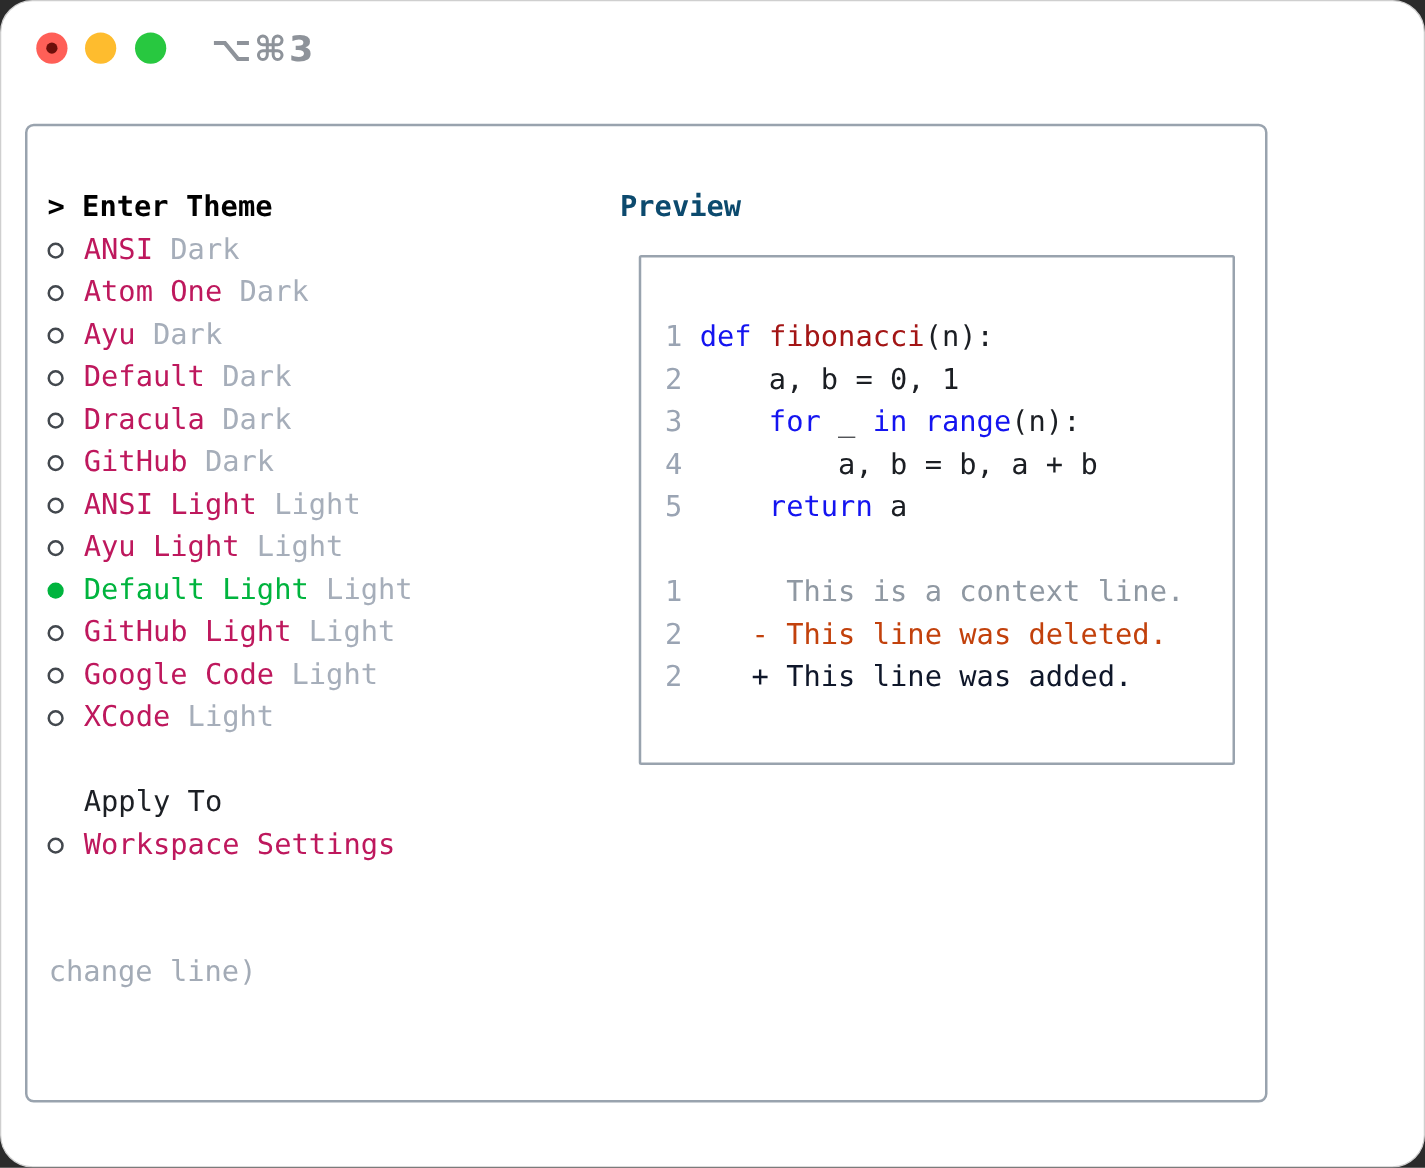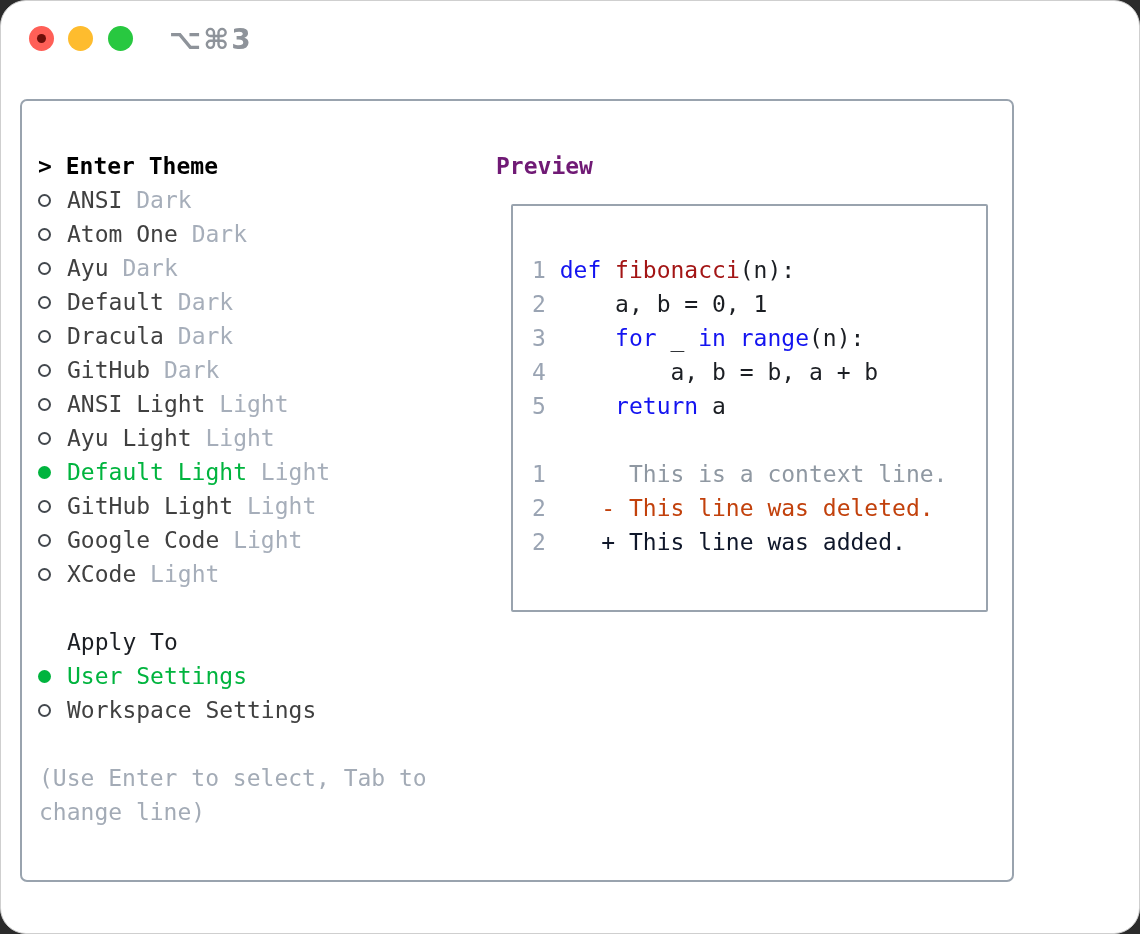--- a/index.html
+++ b/index.html
@@ -23,28 +23,28 @@
     border:2px solid #99a3ae;border-radius:7px;box-sizing:border-box;background:#fff;}
   .row{display:flex;align-items:center;height:34px;}
   .mono{font-size:23px;line-height:34px;white-space:pre;}
   .hdr-row{position:absolute;left:16px;top:48px;}
   .hdr-prefix{display:inline-block;width:27.7px;font-weight:bold;color:#000;}
   .hdr{font-weight:bold;color:#000;}
   #theme-list{position:absolute;left:16px;top:82px;}
   .dot{width:13px;height:13px;border-radius:50%;box-sizing:border-box;margin-right:16px;flex:0 0 auto;}
   .dot.unsel{border:2px solid #43484e;background:transparent;}
   .dot.sel{border:none;background:var(--green);}
-  .t-name{color:#404040;}
+  .t-name{color:#be185d;}
   .t-variant{color:#a6aeba;margin-left:13.85px;}
   .rowsel .t-name{color:var(--green);}
   .apply-hdr{position:absolute;left:45px;top:524px;color:#1c1f24;}
   #apply-list{position:absolute;left:16px;top:558px;}
   .hint{position:absolute;left:17px;top:660px;color:#a3abb6;}
   
-  .preview-title{position:absolute;left:474px;top:48px;font-weight:bold;color:#701a75;}
+  .preview-title{position:absolute;left:474px;top:48px;font-weight:bold;color:#0c4a6e;}
   .preview-box{position:absolute;left:489px;top:103px;width:477px;height:408px;
     box-sizing:border-box;border:2px solid #99a3ae;border-radius:2px;background:#fff;padding-left:37px;}
   #preview-lines{position:absolute;left:19px;top:47px;}
   .pline{height:34px;}
   .t-ln{color:#9aa4b3;}
   .t-kw{color:#1414f0;}
   .t-fn{color:#a31515;}
   .t-code{color:#1b1e23;}
   .t-ctx{color:#8f98a2;}
   .t-del{color:#c2410c;}
@@ -67,23 +67,23 @@
   <div class="panel">
 
     <div class="row mono hdr-row">
       <span class="hdr-prefix">&gt;</span><span class="hdr">Enter Theme</span>
     </div>
 
     <div id="theme-list" class="mono"><div class="row"><span class="dot unsel"></span><span class="t-name">ANSI</span><span class="t-variant">Dark</span></div><div class="row"><span class="dot unsel"></span><span class="t-name">Atom One</span><span class="t-variant">Dark</span></div><div class="row"><span class="dot unsel"></span><span class="t-name">Ayu</span><span class="t-variant">Dark</span></div><div class="row"><span class="dot unsel"></span><span class="t-name">Default</span><span class="t-variant">Dark</span></div><div class="row"><span class="dot unsel"></span><span class="t-name">Dracula</span><span class="t-variant">Dark</span></div><div class="row"><span class="dot unsel"></span><span class="t-name">GitHub</span><span class="t-variant">Dark</span></div><div class="row"><span class="dot unsel"></span><span class="t-name">ANSI Light</span><span class="t-variant">Light</span></div><div class="row"><span class="dot unsel"></span><span class="t-name">Ayu Light</span><span class="t-variant">Light</span></div><div class="row rowsel"><span class="dot sel"></span><span class="t-name">Default Light</span><span class="t-variant">Light</span></div><div class="row"><span class="dot unsel"></span><span class="t-name">GitHub Light</span><span class="t-variant">Light</span></div><div class="row"><span class="dot unsel"></span><span class="t-name">Google Code</span><span class="t-variant">Light</span></div><div class="row"><span class="dot unsel"></span><span class="t-name">XCode</span><span class="t-variant">Light</span></div></div>
 
     <div class="row mono apply-hdr">Apply To</div>
 
-    <div id="apply-list" class="mono"><div class="row rowsel"><span class="dot sel"></span><span class="t-name">User Settings</span></div><div class="row"><span class="dot unsel"></span><span class="t-name">Workspace Settings</span></div></div>
+    <div id="apply-list" class="mono"><div class="row"><span class="dot unsel"></span><span class="t-name">Workspace Settings</span></div></div>
 
-    <div class="hint mono"><div>(Use Enter to select, Tab to</div><div>change line)</div></div>
+    <div class="hint mono"><div>change line)</div></div>
 
     <div class="row mono preview-title">Preview</div>
 
     <div class="preview-box">
       <div id="preview-lines" class="mono"><div class="pline"><span class="t-ln">1 </span><span class="t-kw">def</span><span class="t-code"> </span><span class="t-fn">fibonacci</span><span class="t-code">(n):</span></div><div class="pline"><span class="t-ln">2 </span><span class="t-code">    a, b = 0, 1</span></div><div class="pline"><span class="t-ln">3 </span><span class="t-code">    </span><span class="t-kw">for</span><span class="t-code"> _ </span><span class="t-kw">in</span><span class="t-code"> </span><span class="t-kw">range</span><span class="t-code">(n):</span></div><div class="pline"><span class="t-ln">4 </span><span class="t-code">        a, b = b, a + b</span></div><div class="pline"><span class="t-ln">5 </span><span class="t-code">    </span><span class="t-kw">return</span><span class="t-code"> a</span></div><div class="pline"></div><div class="pline"><span class="t-ln">1</span><span class="t-ctx">      This is a context line.</span></div><div class="pline"><span class="t-ln">2</span><span class="t-code">    </span><span class="t-del">- This line was deleted.</span></div><div class="pline"><span class="t-ln">2</span><span class="t-code">    </span><span class="t-add">+ This line was added.</span></div></div>
     </div>
 
   </div>
 </div>
 

